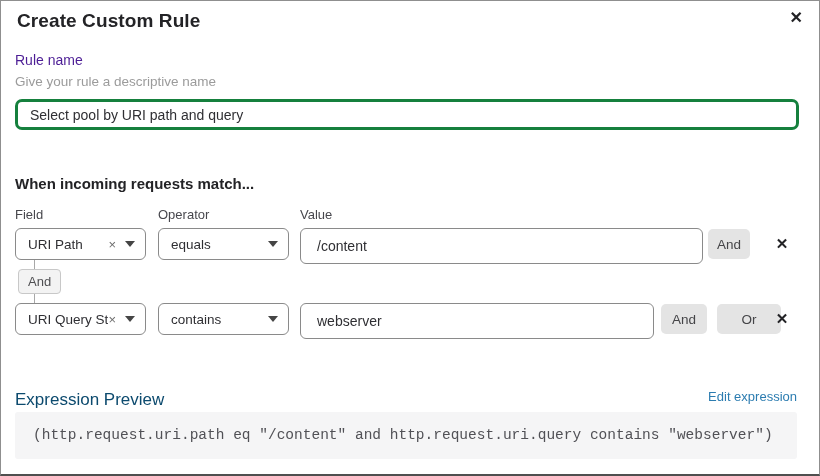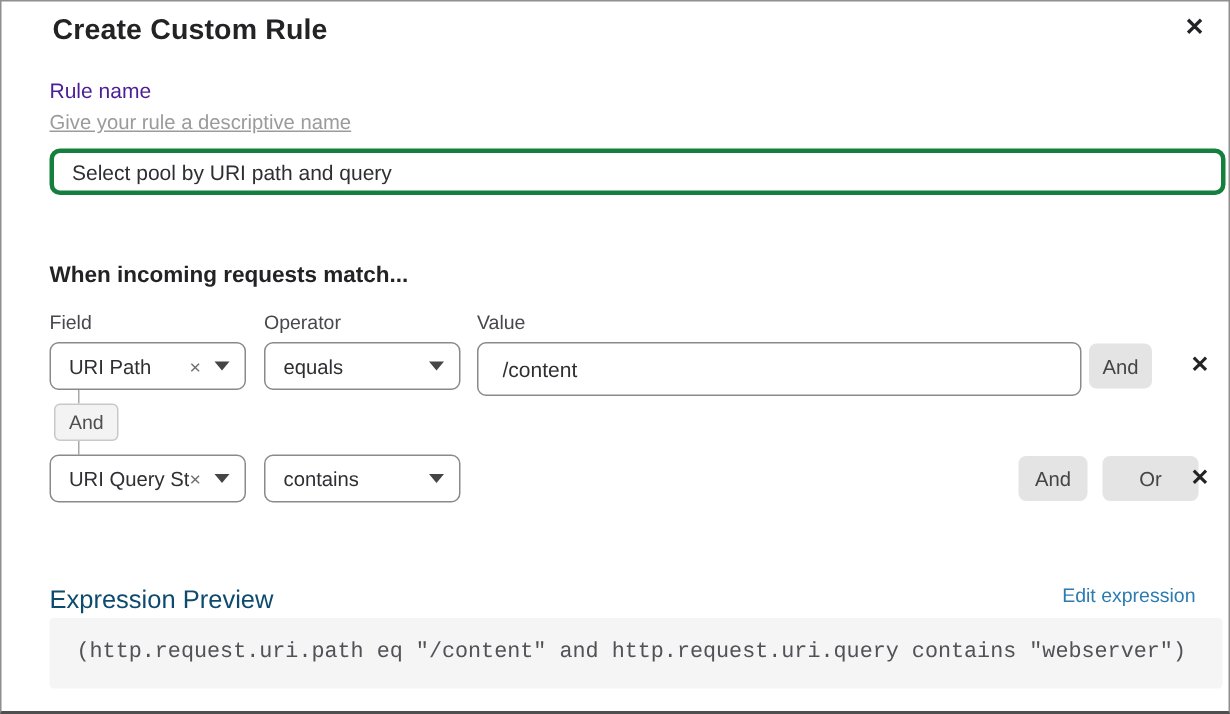--- a/index.html
+++ b/index.html
@@ -1,21 +1,21 @@
 <!DOCTYPE html>
 <html><head>
 <meta charset="utf-8">
 <style>
   html,body { margin:0; padding:0; background:#fff; font-family:"Liberation Sans", sans-serif; }
   .dialog {
     position:relative; width:820px; height:476px; box-sizing:border-box;
     background:#fff; border:1px solid #8f8f8f; border-bottom:2px solid #4f4f4f;
     overflow:hidden;
   }
-  .abs { position:absolute;margin-left:18px; }
+  .abs { position:absolute; }
   .title { left:16px; top:9px; font-size:19px; font-weight:700; color:#232326; letter-spacing:.1px; }
   .close-btn { right:12px; top:5px; font-size:16px; font-weight:700; color:#232326; cursor:pointer; padding:2px 4px; }
 
   .section-label { font-size:14px; color:#4c1d95; }
   .helper { font-size:13.5px; color:#9b9b9b; }
 
   .rule-input {
     left:14px; top:98px; width:784px; height:31px; box-sizing:border-box;
     border:3px solid #15803d; border-radius:7px; padding:0 12px;
     font-family:"Liberation Sans", sans-serif; font-size:14px; color:#2f2f33; outline:none;
@@ -69,21 +69,21 @@
 </style>
 </head>
 <body>
 
 <div class="dialog">
 
   <div class="abs title">Create Custom Rule</div>
   <div class="abs close-btn">✕</div>
 
   <div class="abs section-label" style="left:14px; top:51px;">Rule name</div>
-  <div class="abs helper" style="left:14px; top:73px;text-decoration:underline;">Give your rule a descriptive name</div>
+  <div class="abs helper" style="left:14px; top:73px;">Give your rule a descriptive name</div>
   <input class="abs rule-input" type="text" value="Select pool by URI path and query" style="">
 
   <div class="abs match-heading">When incoming requests match...</div>
 
   <div class="abs col-label" style="left:14px;">Field</div>
   <div class="abs col-label" style="left:157px;">Operator</div>
   <div class="abs col-label" style="left:299px;">Value</div>
 
   <div class="abs select" style="left:14px; top:227px; width:131px;">
     <span class="select-label">URI Path</span>
@@ -104,20 +104,21 @@
 
   <div class="abs select" style="left:14px; top:302px; width:131px;">
     <span class="select-label">URI Query St...</span>
     <span class="clear-x">×</span>
     <span class="caret"></span>
   </div>
   <div class="abs select" style="left:157px; top:302px; width:131px;">
     <span class="select-label">contains</span>
     <span class="caret solo"></span>
   </div>
+  <input class="abs value-input" style="left: 299px; top: 302px; width: 354px;" type="text" value="webserver">
   <div class="abs gray-btn" style="left:660px; top:303px; width:46px;">And</div>
   <div class="abs gray-btn" style="left:716px; top:303px; width:64px;">Or</div>
   <div class="abs remove-x" style="left:771px; top:308px;">✕</div>
 
   <div class="abs expr-label">Expression Preview</div>
   <a class="abs edit-link" href="#">Edit expression</a>
   <div class="abs code-block">(http.request.uri.path eq "/content" and http.request.uri.query contains "webserver")</div>
 
 </div>
 

